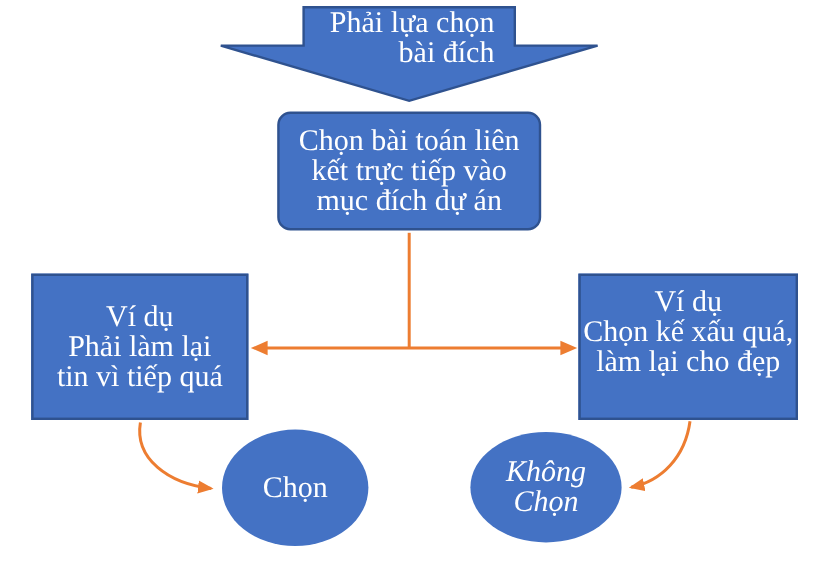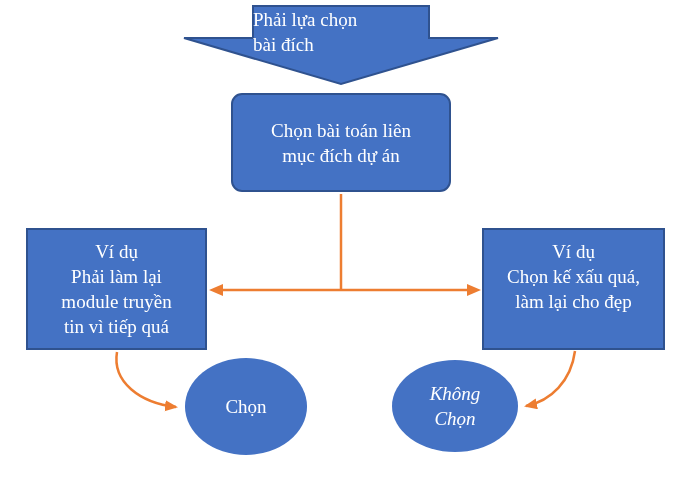--- a/index.html
+++ b/index.html
@@ -24,21 +24,21 @@
     position: absolute;
     box-sizing: border-box;
     background: var(--shape-fill);
     border: 2px solid var(--shape-border);
     color: var(--label-text);
     display: flex;
     flex-direction: column;
     align-items: center;
     justify-content: center;
     text-align: center;
-    font-size: 19px;
+    font-size: 25px;
     line-height: 25px;
   }
   .node span, .overlay-label span { display: block; }
   #goal-box {
     left: 231px; top: 93px;
     width: 220px; height: 99px;
     border-radius: 11px;
   }
   #left-box {
     left: 26px; top: 228px;
@@ -57,25 +57,25 @@
   #choose-ellipse {
     left: 185px; top: 358px;
     width: 122px; height: 97px;
   }
   #not-choose-ellipse {
     left: 392px; top: 360px;
     width: 126px; height: 92px; font-style: italic;
   }
   .overlay-label {
     position: absolute;
-    left: 253px; top: 7px;
+    left: 236px; top: 7px;
     width: 176px;
     color: var(--label-text);
-    text-align: left;
-    font-size: 19px;
+    text-align: right;
+    font-size: 25px;
     line-height: 25px;
   }
   .shape-poly {
     fill: var(--shape-fill);
     stroke: var(--shape-border);
     stroke-width: 2;
   }
   .connector {
     fill: none;
     stroke: var(--connector);
@@ -108,27 +108,27 @@
     <path class="connector" marker-end="url(#ah)" d="M 575,351 C 571,381 551,401 526,406"></path>
   </svg>
 
   <div class="overlay-label">
     <span>Phải lựa chọn</span>
     <span>bài đích</span>
   </div>
 
   <div class="node" id="goal-box">
     <span>Chọn bài toán liên</span>
+    <span>kết trực tiếp vào</span>
     <span>mục đích dự án</span>
   </div>
 
   <div class="node" id="left-box">
     <span>Ví dụ</span>
     <span>Phải làm lại</span>
-    <span>module truyền</span>
     <span>tin vì tiếp quá</span>
   </div>
 
   <div class="node" id="right-box">
     <span>Ví dụ</span>
     <span>Chọn kế xấu quá,</span>
     <span>làm lại cho đẹp</span>
   </div>
 
   <div class="node ellipse" id="choose-ellipse">

